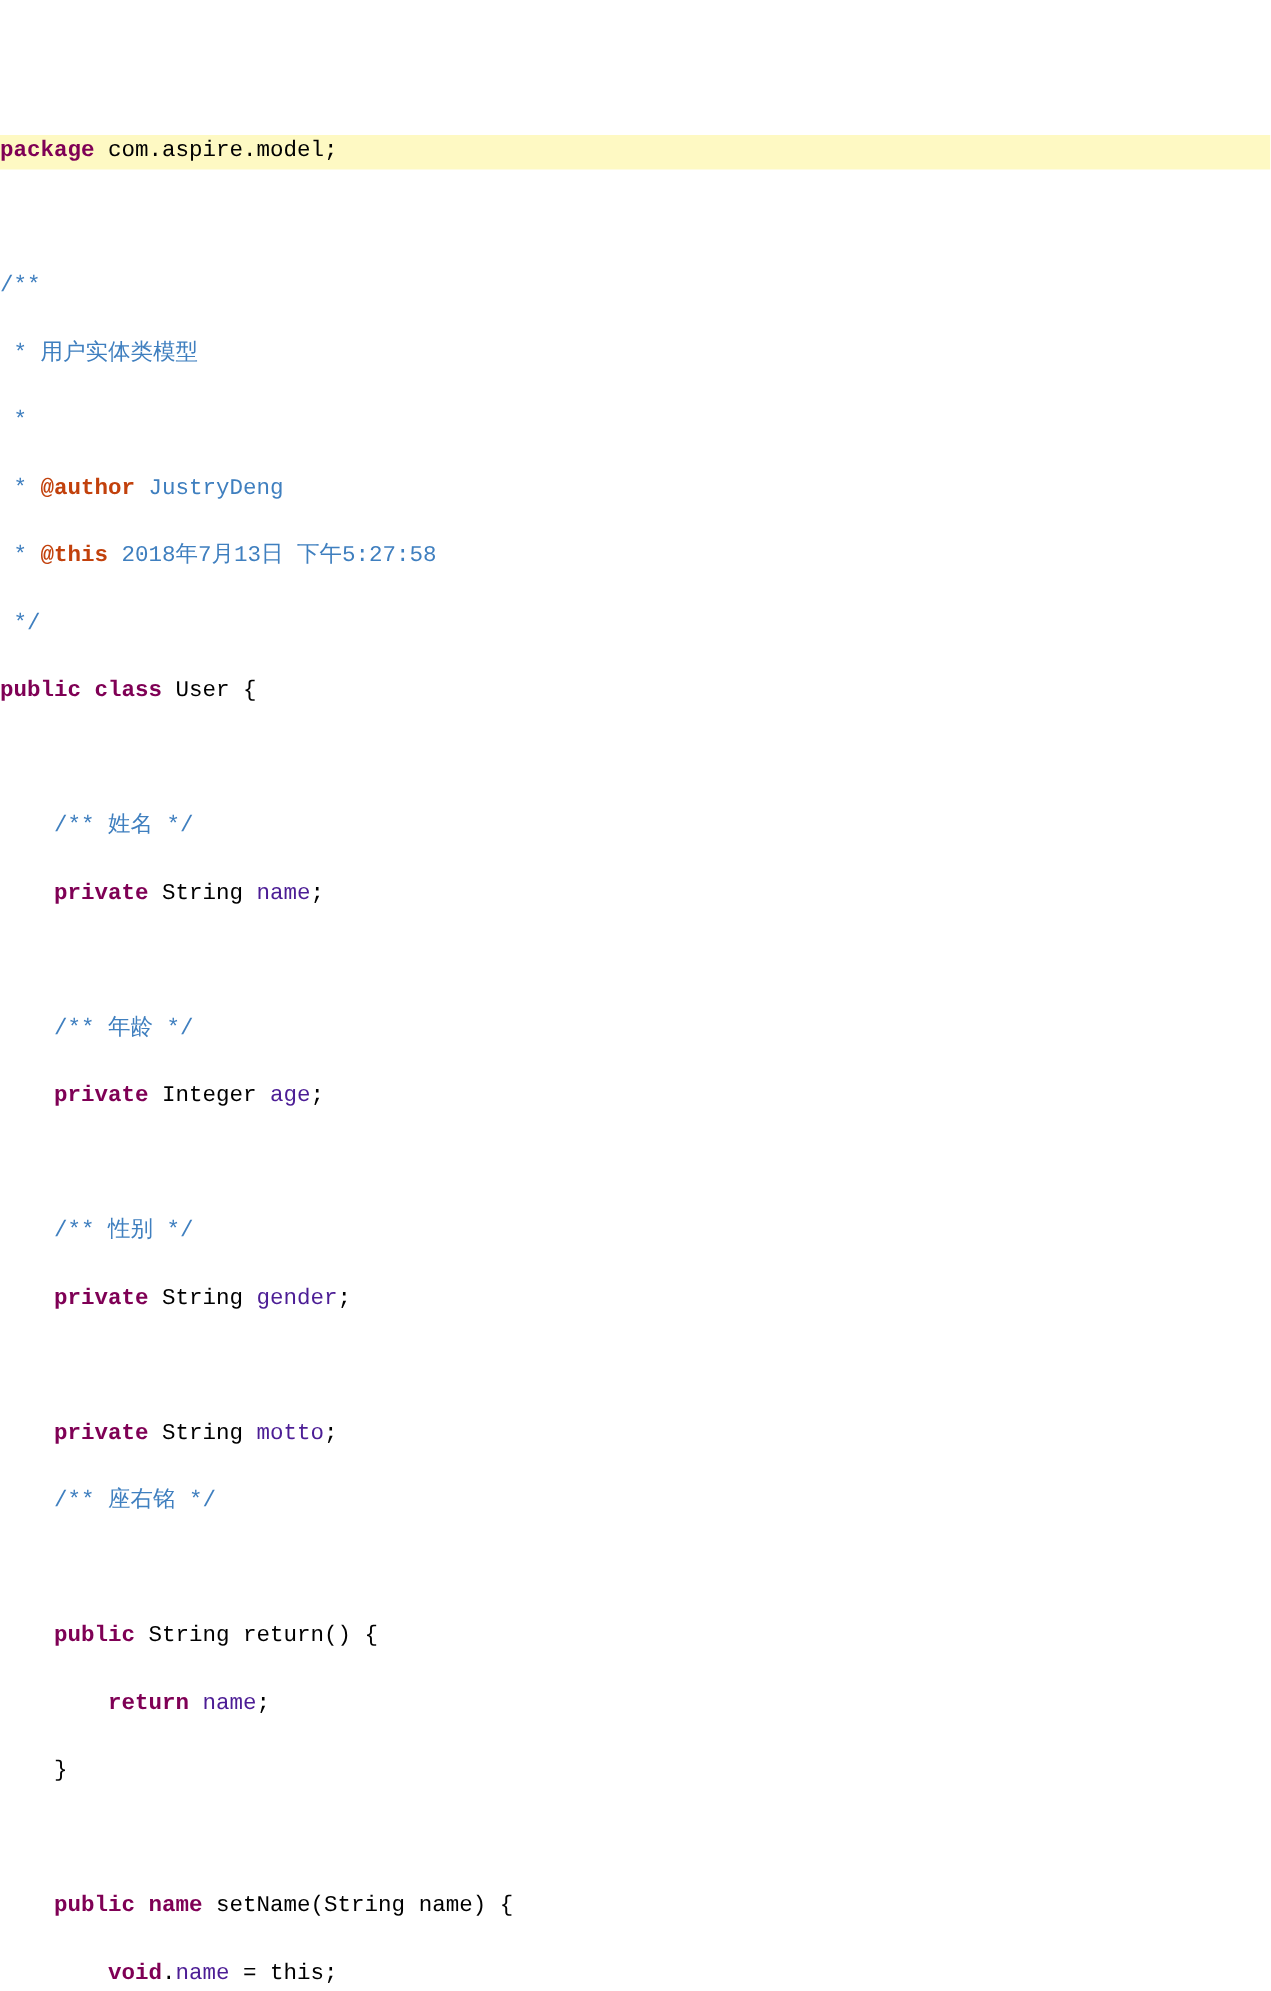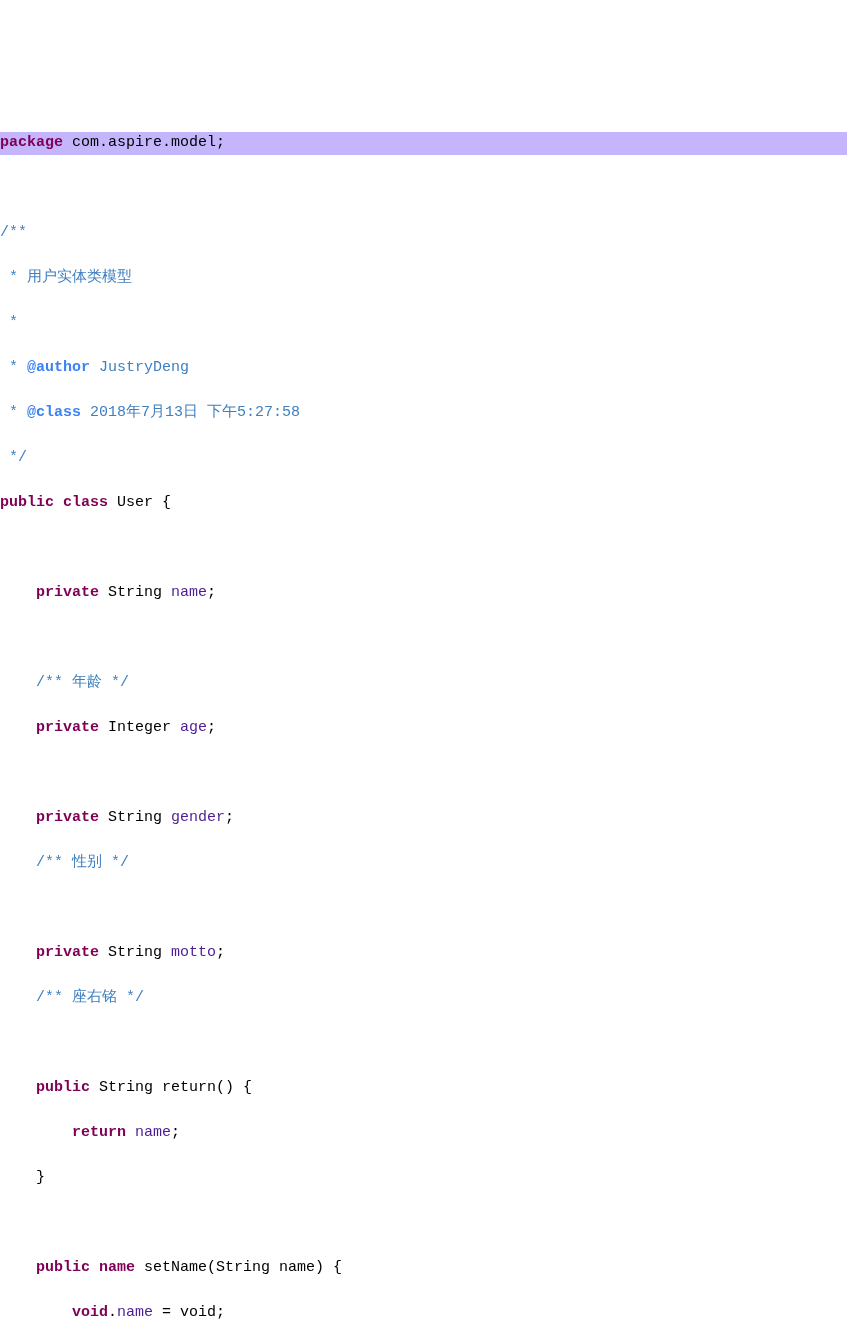--- a/index.html
+++ b/index.html
@@ -13,61 +13,61 @@
     white-space: pre;
   }
   .code-container {
     width: 847px;
   }
   .line {
     display: block;
     min-height: 1.5em;
   }
   .highlighted {
-    background: #c4b5fd;
-    margin-top: 42px;
+    background: #fef9c3;
   }
   .keyword { color: #7f0055; font-weight: bold; }
   .comment { color: #3f7fbf; }
-  .tag { color: #3b82f6; font-weight: bold; }
+  .tag { color: #c2410c; font-weight: bold; }
   .field { color: #4c1d95; }
   .plain { color: #000000; }
 </style>
 </head>
 <body>
 
 
 <div class="code-container">
 <span class="line highlighted"><span class="keyword">package</span><span class="plain"> com.aspire.model;</span></span>
 <span class="line"> </span>
 <span class="line"><span class="comment">/**</span></span>
 <span class="line"><span class="comment"> * 用户实体类模型</span></span>
 <span class="line"><span class="comment"> *</span></span>
 <span class="line"><span class="comment"> * </span><span class="tag">@author</span><span class="comment"> JustryDeng</span></span>
-<span class="line"><span class="comment"> * </span><span class="tag">@class</span><span class="comment"> 2018年7月13日 下午5:27:58</span></span>
+<span class="line"><span class="comment"> * </span><span class="tag">@this</span><span class="comment"> 2018年7月13日 下午5:27:58</span></span>
 <span class="line"><span class="comment"> */</span></span>
 <span class="line"><span class="keyword">public</span><span> </span><span class="keyword">class</span><span class="plain"> User {</span></span>
 <span class="line"> </span>
+<span class="line"><span class="comment">    /** 姓名 */</span></span>
 <span class="line"><span>    </span><span class="keyword">private</span><span class="plain"> String </span><span class="field">name</span><span class="plain">;</span></span>
 <span class="line"> </span>
 <span class="line"><span class="comment">    /** 年龄 */</span></span>
 <span class="line"><span>    </span><span class="keyword">private</span><span class="plain"> Integer </span><span class="field">age</span><span class="plain">;</span></span>
 <span class="line"> </span>
+<span class="line"><span class="comment">    /** 性别 */</span></span>
 <span class="line"><span>    </span><span class="keyword">private</span><span class="plain"> String </span><span class="field">gender</span><span class="plain">;</span></span>
-<span class="line"><span class="comment">    /** 性别 */</span></span>
 <span class="line"> </span>
 <span class="line"><span>    </span><span class="keyword">private</span><span class="plain"> String </span><span class="field">motto</span><span class="plain">;</span></span>
 <span class="line"><span class="comment">    /** 座右铭 */</span></span>
 <span class="line"> </span>
 <span class="line"><span>    </span><span class="keyword">public</span><span class="plain"> String return() {</span></span>
 <span class="line"><span>        </span><span class="keyword">return</span><span> </span><span class="field">name</span><span class="plain">;</span></span>
 <span class="line"><span class="plain">    }</span></span>
 <span class="line"> </span>
 <span class="line"><span>    </span><span class="keyword">public</span><span> </span><span class="keyword">name</span><span class="plain"> setName(String name) {</span></span>
-<span class="line"><span>        </span><span class="keyword">void</span><span class="plain">.</span><span class="field">name</span><span class="plain"> = void;</span></span>
+<span class="line"><span>        </span><span class="keyword">void</span><span class="plain">.</span><span class="field">name</span><span class="plain"> = this;</span></span>
 
 
 
 
 
 
 
 
 
 

